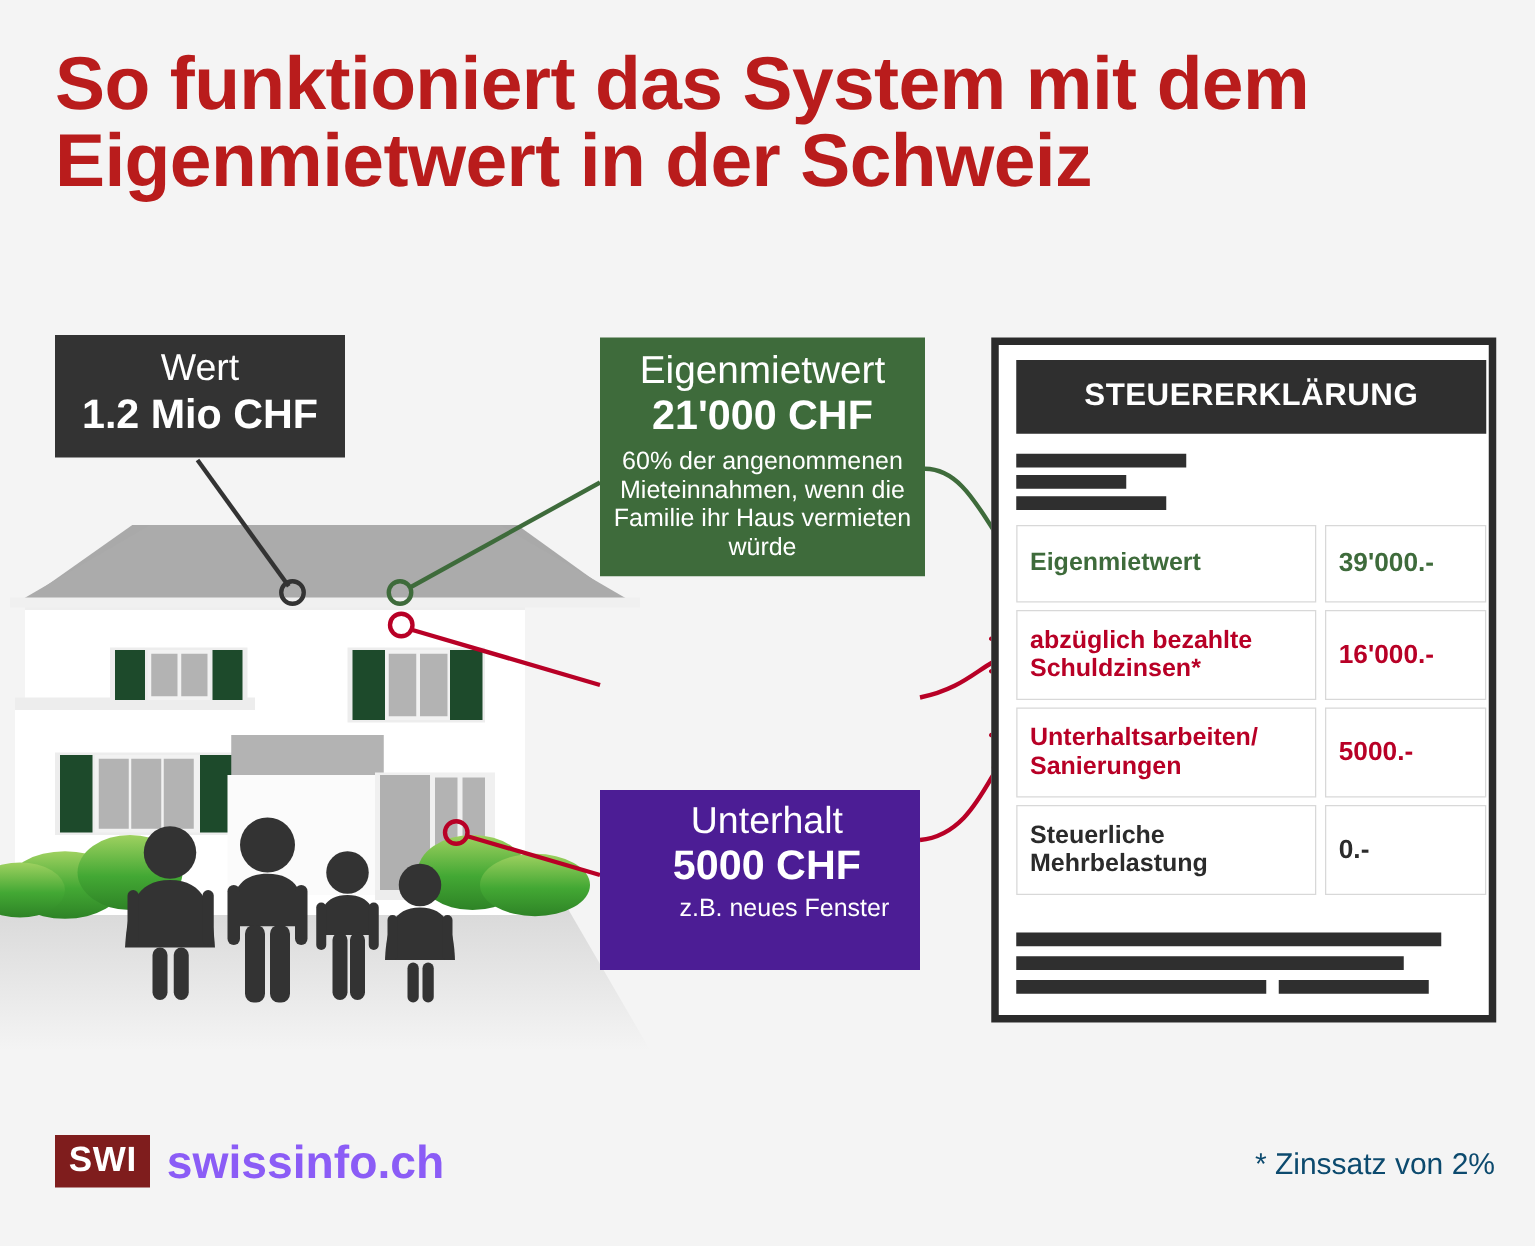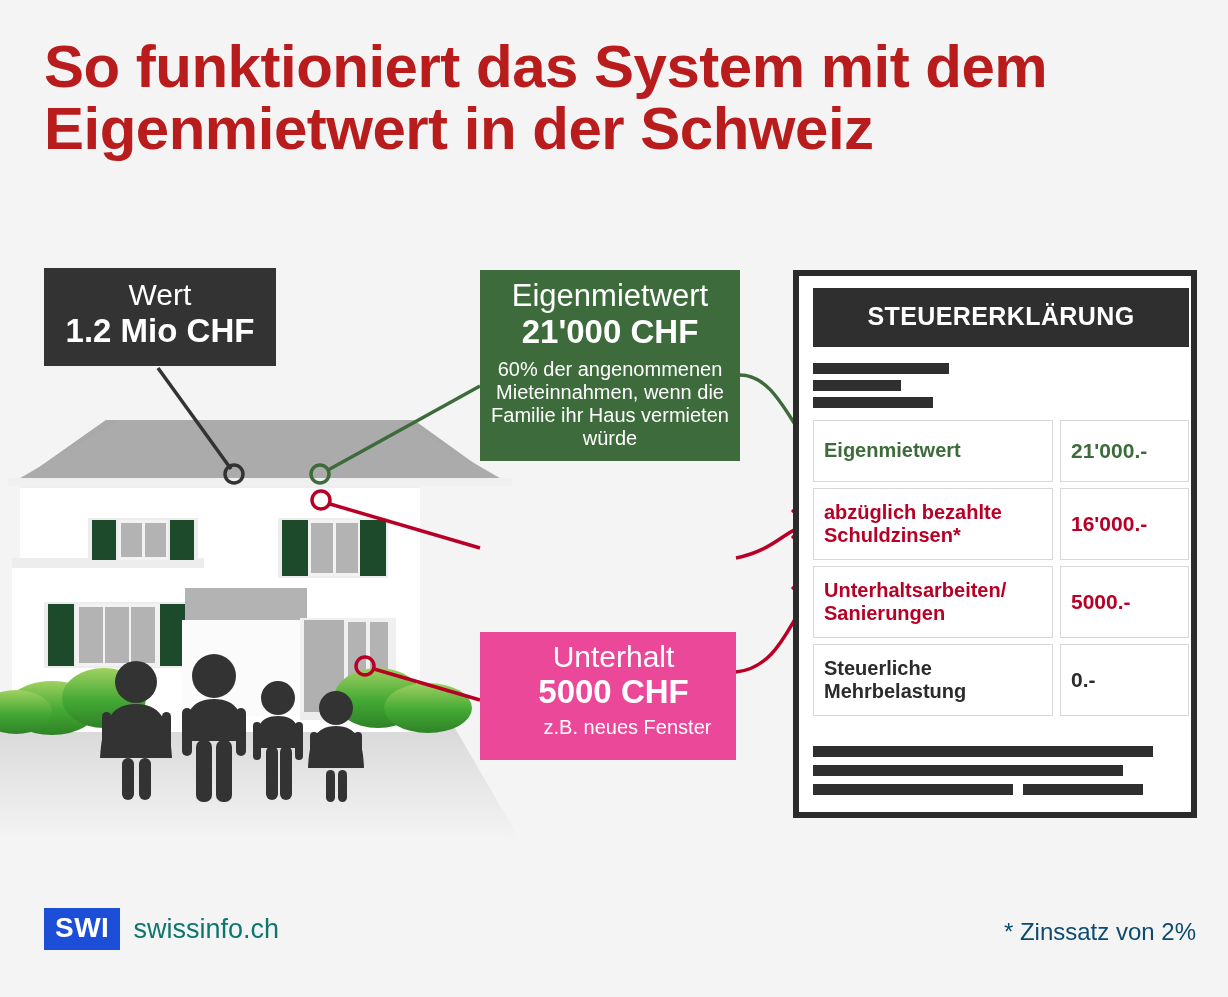--- a/index.html
+++ b/index.html
@@ -44,22 +44,22 @@
   #box-emw .sub { font-size: 20px; margin-top: 9px; padding: 0 6px; white-space: pre-line; }
 
   #box-hyp {
     left: 480px; top: 503px; width: 256px; height: 89px;
     background: #b80026; padding-top: 9px;
   }
   #box-hyp .ttl { font-size: 30px; }
   #box-hyp .amt { font-size: 33px; margin-top: 2px; }
 
   #box-unt {
-    left: 480px; top: 632px; width: 256px; height: 128px;
-    background: #ec4899; padding-top: 9px; padding-left: 11px;
+    left: 480px; top: 632px; width: 256px; height: 144px;
+    background: #4c1d95; padding-top: 9px; padding-left: 11px;
   }
   #box-unt .ttl { font-size: 30px; }
   #box-unt .amt { font-size: 33px; margin-top: 2px; }
   #box-unt .sub { font-size: 20px; margin-top: 7px; margin-left: 28px; }
 
   
   #wires { position: absolute; left: 0; top: 0; width: 1228px; height: 997px; pointer-events: none; }
 
   
   #form {
@@ -91,25 +91,25 @@
   .r-dark { color: #2b2b2b; }
   .h56 { min-height: 62px; }
   .h72 { min-height: 72px; }
   #redact-bot { margin-top: 30px; }
   #redact-bot .redact { margin-bottom: 8px; }
   .redact-split { display: flex; gap: 10px; }
 
   
   #logo { position: absolute; left: 44px; top: 908px; display: flex; align-items: center; }
   #logo-mark {
-    background: #1d4ed8; color: #fff; font-weight: 700; font-size: 28px;
+    background: #7f1d1d; color: #fff; font-weight: 700; font-size: 28px;
     letter-spacing: 0.5px; padding: 6px 11px 8px 11px; line-height: 1;
   }
   #logo-text {
-    color: #0f766e; font-weight: 400; font-size: 27px; margin-left: 13px; line-height: 1;
+    color: #8b5cf6; font-weight: 700; font-size: 37px; margin-left: 13px; line-height: 1;
   }
   #footnote {
     position: absolute; right: 32px; top: 918px;
     font-size: 24px; color: #0c4a6e;
   }
 </style>
 </head>
 <body>
 
 <div id="stage">
@@ -275,21 +275,21 @@
 
       <div id="redact-top">
         <div class="redact" style="width:136px"></div>
         <div class="redact" style="width:88px"></div>
         <div class="redact" style="width:120px"></div>
       </div>
 
       <div id="rows">
         <div class="frow">
           <div class="fcell-label r-green h56">Eigenmietwert</div>
-          <div class="fcell-val r-green h56">21'000.-</div>
+          <div class="fcell-val r-green h56">39'000.-</div>
         </div>
         <div class="frow">
           <div class="fcell-label r-red h72">abzüglich bezahlte
 Schuldzinsen*</div>
           <div class="fcell-val r-red h72">16'000.-</div>
         </div>
         <div class="frow">
           <div class="fcell-label r-red h72">Unterhaltsarbeiten/
 Sanierungen</div>
           <div class="fcell-val r-red h72">5000.-</div>

